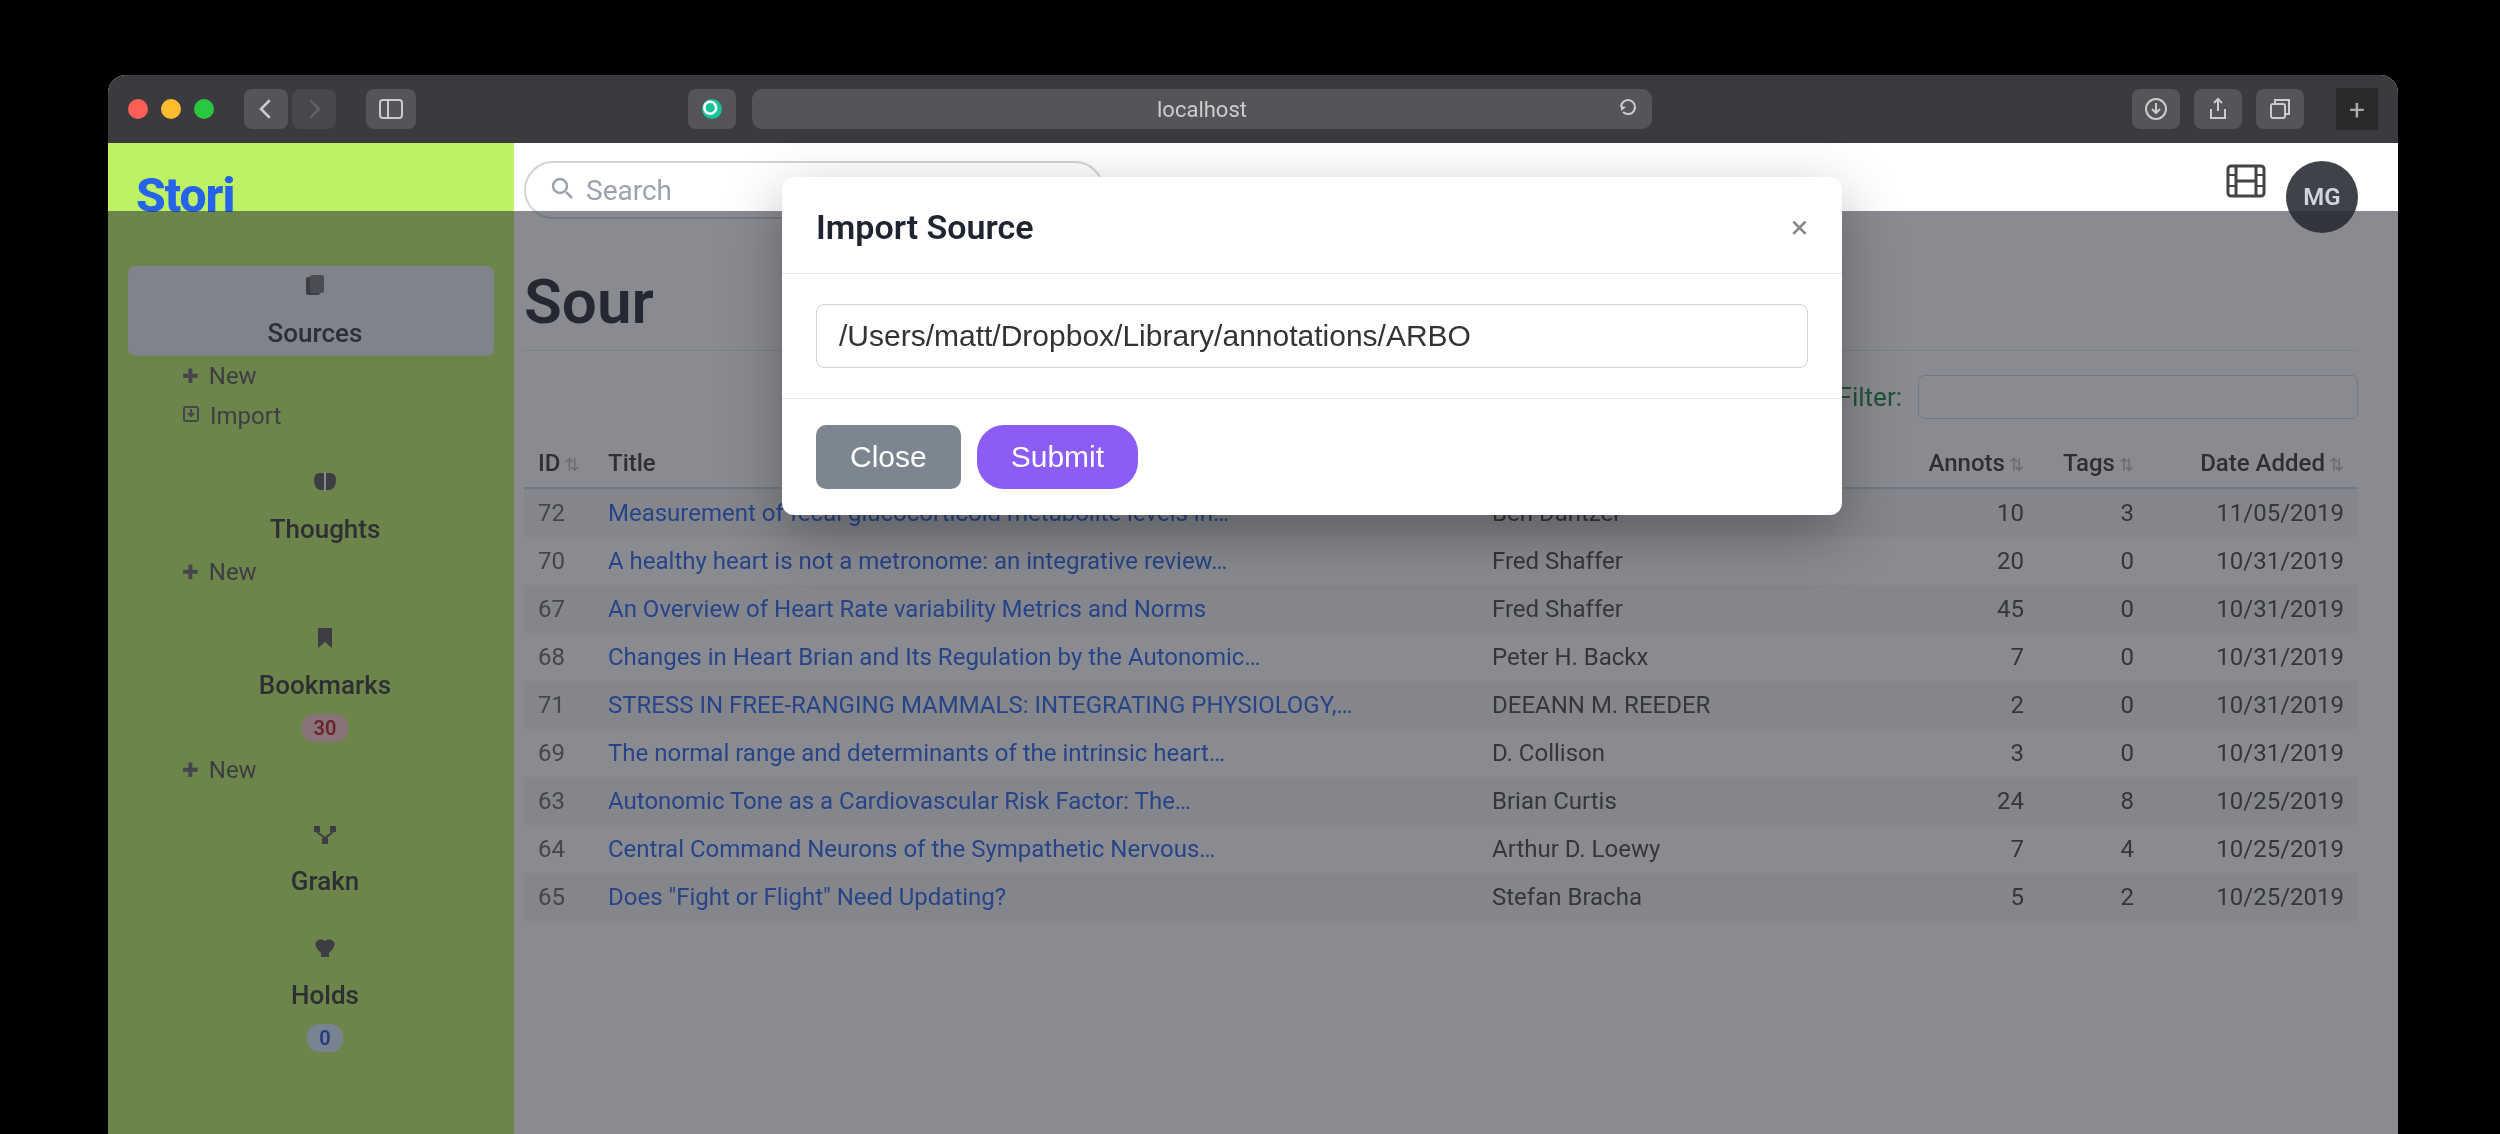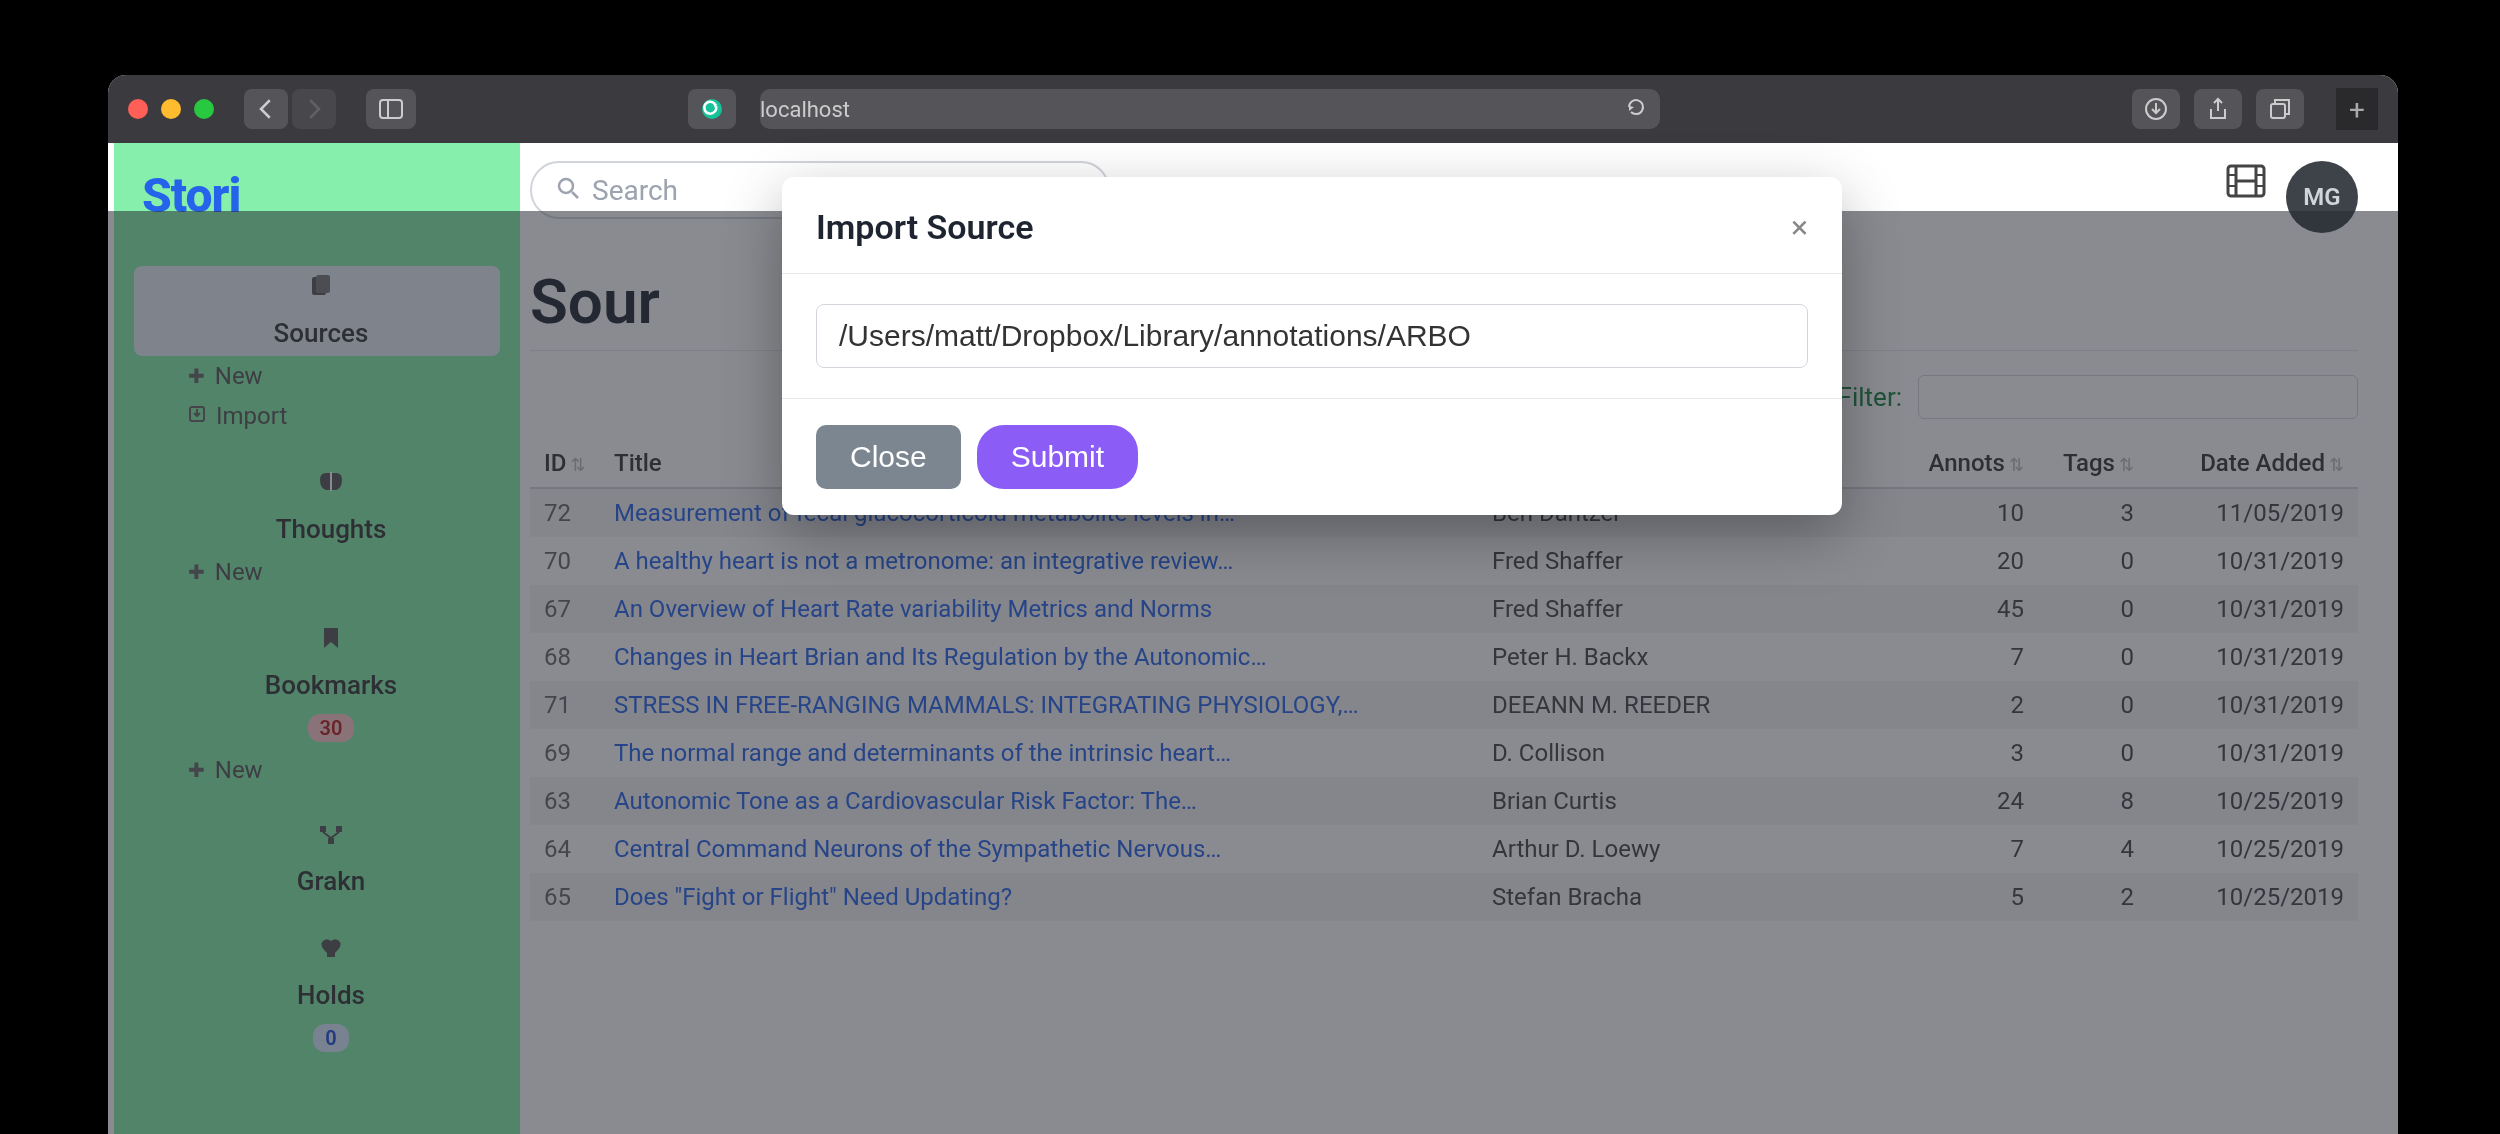--- a/index.html
+++ b/index.html
@@ -52,24 +52,25 @@
     display: flex; align-items: center; justify-content: center;
     color: #15c39a; font-size: 22px; font-weight: bold;
   }
   .address-bar {
     flex: 0 0 900px;
     height: 40px;
     background: #555459;
     border-radius: 10px;
     display: flex;
     align-items: center;
+    justify-content: center;
     color: #ccc;
     font-size: 22px;
     position: relative;
-    margin-left: 12px;
+    margin-left: 4px;
   }
   .reload-icon {
     position: absolute; right: 14px; color: #ccc; font-size: 20px;
   }
   .titlebar-spacer { flex: 1; }
   .titlebar-right { display: flex; gap: 14px; margin-right: 12px; }
   .tb-btn {
     width: 48px; height: 40px; background: #555459; border-radius: 8px;
     display: flex; align-items: center; justify-content: center;
     color: #ccc;
@@ -80,23 +81,22 @@
     color: #aaa; font-size: 28px; margin-left: 8px;
   }
   
   .app {
     display: flex;
     height: calc(100% - 68px);
     position: relative;
   }
   .sidebar {
     width: 406px;
-    background: #86efac;
+    background: #bef264;
     padding: 24px 0 0 28px;
-    margin-left: 6px;
   }
   .logo {
     font-size: 48px;
     font-weight: 800;
     color: #2563eb;
     margin-bottom: 42px;
     letter-spacing: -1px;
   }
   .side-section { margin-bottom: 26px; }
   .side-head {

